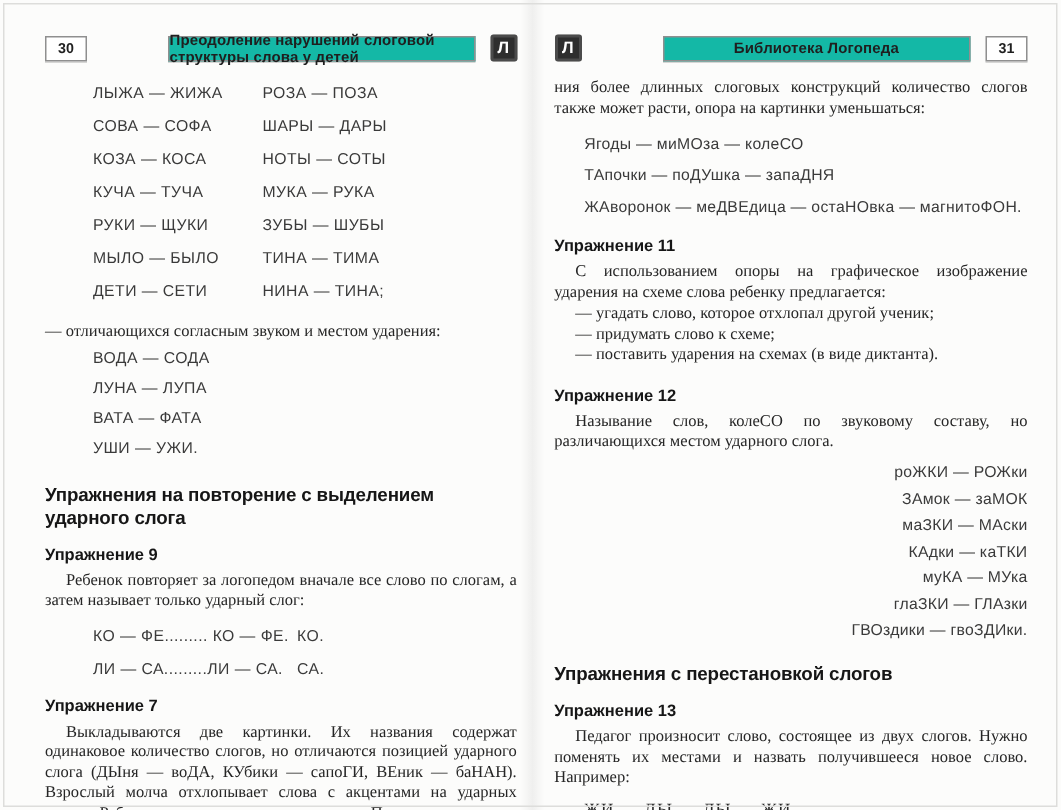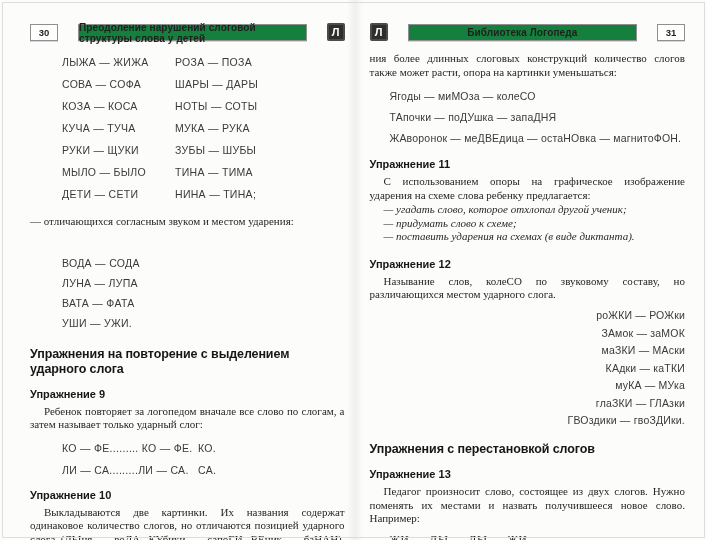--- a/index.html
+++ b/index.html
@@ -21,49 +21,50 @@
     position: absolute; left: 347px; top: 0; width: 16px; height: 100%;
     background: linear-gradient(90deg, rgba(0,0,0,0) 0%, rgba(0,0,0,0.05) 50%, rgba(0,0,0,0) 100%);
     pointer-events: none;
   }
   .spread { display: flex; width: 707px; height: 540px; }
   .page { box-sizing: border-box; width: 353.5px; padding-top: 24px; }
   .page.left  { padding-left: 30px; padding-right: 9px; }
   .page.right { padding-left: 16px; padding-right: 22px; }
 
   
-  .phead { display: flex; align-items: stretch; height: 17px; gap: 20px; }
+  .phead { display: flex; align-items: stretch; height: 17px; gap: 10px; }
   .pnum {
     width: 26px; border: 1px solid #8f8f8f; background: #fff;
     display: flex; align-items: center; justify-content: center;
     font: bold 9.5px "Liberation Sans", sans-serif; color: #1f1f1f;
     box-shadow: 0 1px 0 rgba(0,0,0,0.15);
   }
   .ptitle {
-    flex: 1; border: 1px solid #8f8f8f; background: #15803d;
+    flex: 1; border: 1px solid #8f8f8f; background: #14b8a6;
     display: flex; align-items: center; justify-content: center;
     font: bold 10px "Liberation Sans", sans-serif; color: #1f1f1f;
     letter-spacing: 0.1px;
     box-shadow: 0 1px 0 rgba(0,0,0,0.15);
+    margin-left: 44px;
   }
   .plogo {
     width: 18px; height: 18px; margin-top: -1px;
     background: #2e2e2e; color: #fff; border-radius: 2px;
     display: flex; align-items: center; justify-content: center;
     font: bold 11px "Liberation Sans", sans-serif;
     box-shadow: inset 0 0 0 2px rgba(255,255,255,0.14);
   }
   .pairs {
     margin: 15px 0 0 32px;
     display: grid; grid-template-columns: 113px 1fr; row-gap: 10px;
     font: 10.5px "Liberation Sans", sans-serif; color: #3a3a3a;
     letter-spacing: 0.3px; line-height: 12px;
   }
   .stress-note { margin: 15px 0 0; font-size: 11px; line-height: 13.5px; }
-  .vlist { display: grid; row-gap: 8px; margin: 28px 0 0 32px;
+  .vlist { display: grid; row-gap: 8px; margin: 4px 0 0 32px;
     font: 10.5px "Liberation Sans", sans-serif; color: #3a3a3a;
     letter-spacing: 0.3px; line-height: 12px; }
   h2.sec {
     margin: 18px 0 0; font: bold 12.5px "Liberation Sans", sans-serif;
     color: #161616; letter-spacing: -0.1px; line-height: 15px;
   }
   h3.ex {
     margin: 11px 0 0; font: bold 11px "Liberation Sans", sans-serif;
     color: #161616; line-height: 13px;
   }
@@ -74,21 +75,21 @@
   p.body.noindent { text-indent: 0; }
   .ex9row { display: flex; margin: 10px 0 0 32px;
     font: 10.5px "Liberation Sans", sans-serif; color: #3a3a3a;
     letter-spacing: 0.3px; line-height: 12px; }
   .ex9row:first-of-type { margin-top: 9px; }
   .ex9a { width: 136px; }
   .chains { margin: 11px 0 0 20px; display: grid; row-gap: 9px;
     font: 10.5px "Liberation Sans", sans-serif; color: #3a3a3a;
     letter-spacing: 0.2px; line-height: 12px; }
   .tasks { margin: 1px 0 0 14px; font-size: 11px; line-height: 13.5px; }
-  .task { margin: 0; font-style: italic; }
+  .task { margin: 0; }
   .pairs12 { margin: 7px 0 0 20px; display: grid; row-gap: 5.5px;
     font: 10.5px "Liberation Sans", sans-serif; color: #3a3a3a;
     letter-spacing: 0.2px; line-height: 12px; text-align: right; }
   .example { margin: 8px 0 0 20px; font-size: 11.5px; letter-spacing: 0.8px; }
 </style>
 </head>
 <body>
 
 <div class="spread">
 
@@ -131,21 +132,21 @@
     <p class="body">Ребенок повторяет за логопедом вначале все слово по слогам, а затем называет только ударный слог:</p>
     <div class="ex9row">
       <span class="ex9a">КО — ФЕ......... КО — ФЕ.</span>
       <span>КО.</span>
     </div>
     <div class="ex9row">
       <span class="ex9a">ЛИ — СА.........ЛИ — СА.</span>
       <span>СА.</span>
     </div>
 
-    <h3 class="ex" style="margin-top:13px;">Упражнение 10</h3>
+    <h3 class="ex" style="margin-top:13px;">Упражнение 7</h3>
     <p class="body">Выкладываются две картинки. Их названия содержат одинаковое количество слогов, но отличаются позицией ударного слога (ДЫня — воДА, КУбики — сапоГИ, ВЕник — баНАН). Взрослый молча отхлопывает слова с акцентами на ударных слогах. Ребенок угадывает задуманные слова. По мере освое-</p>
   </div>
 
   <div class="page right">
     <div class="phead">
       <div class="plogo">Л</div>
       <div class="ptitle">Библиотека Логопеда</div>
       <div class="pnum">31</div>
     </div>
 

